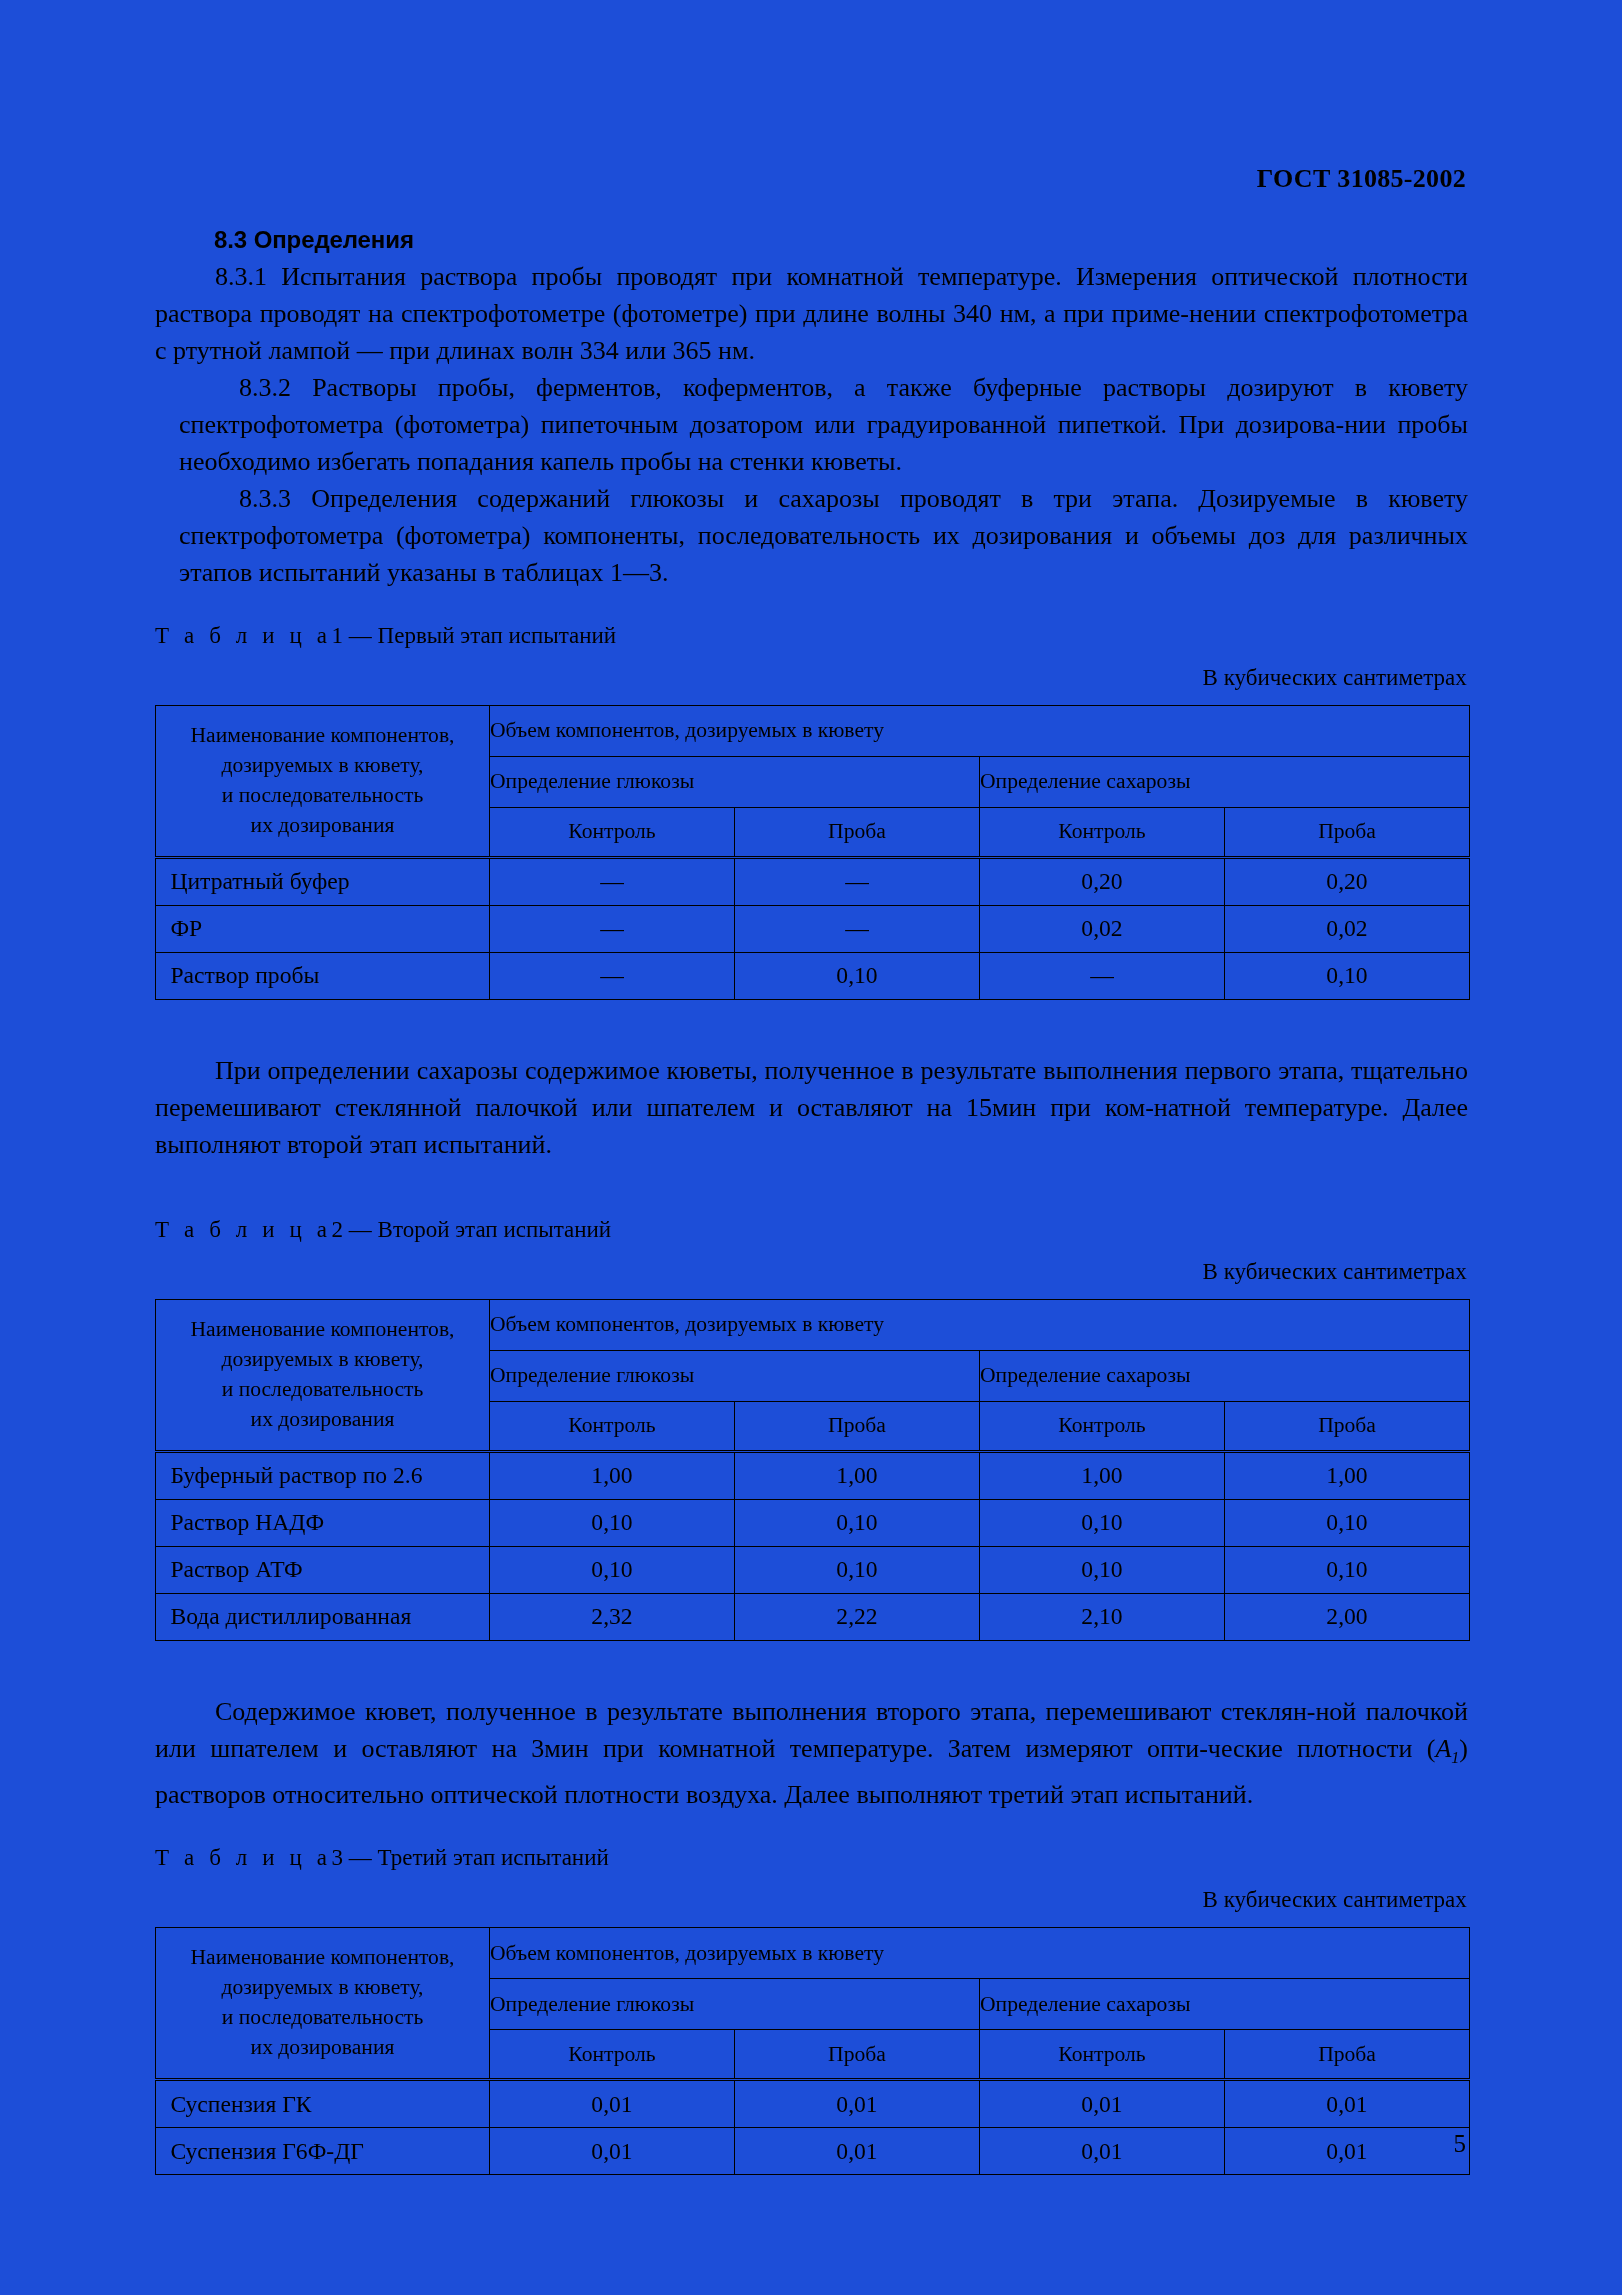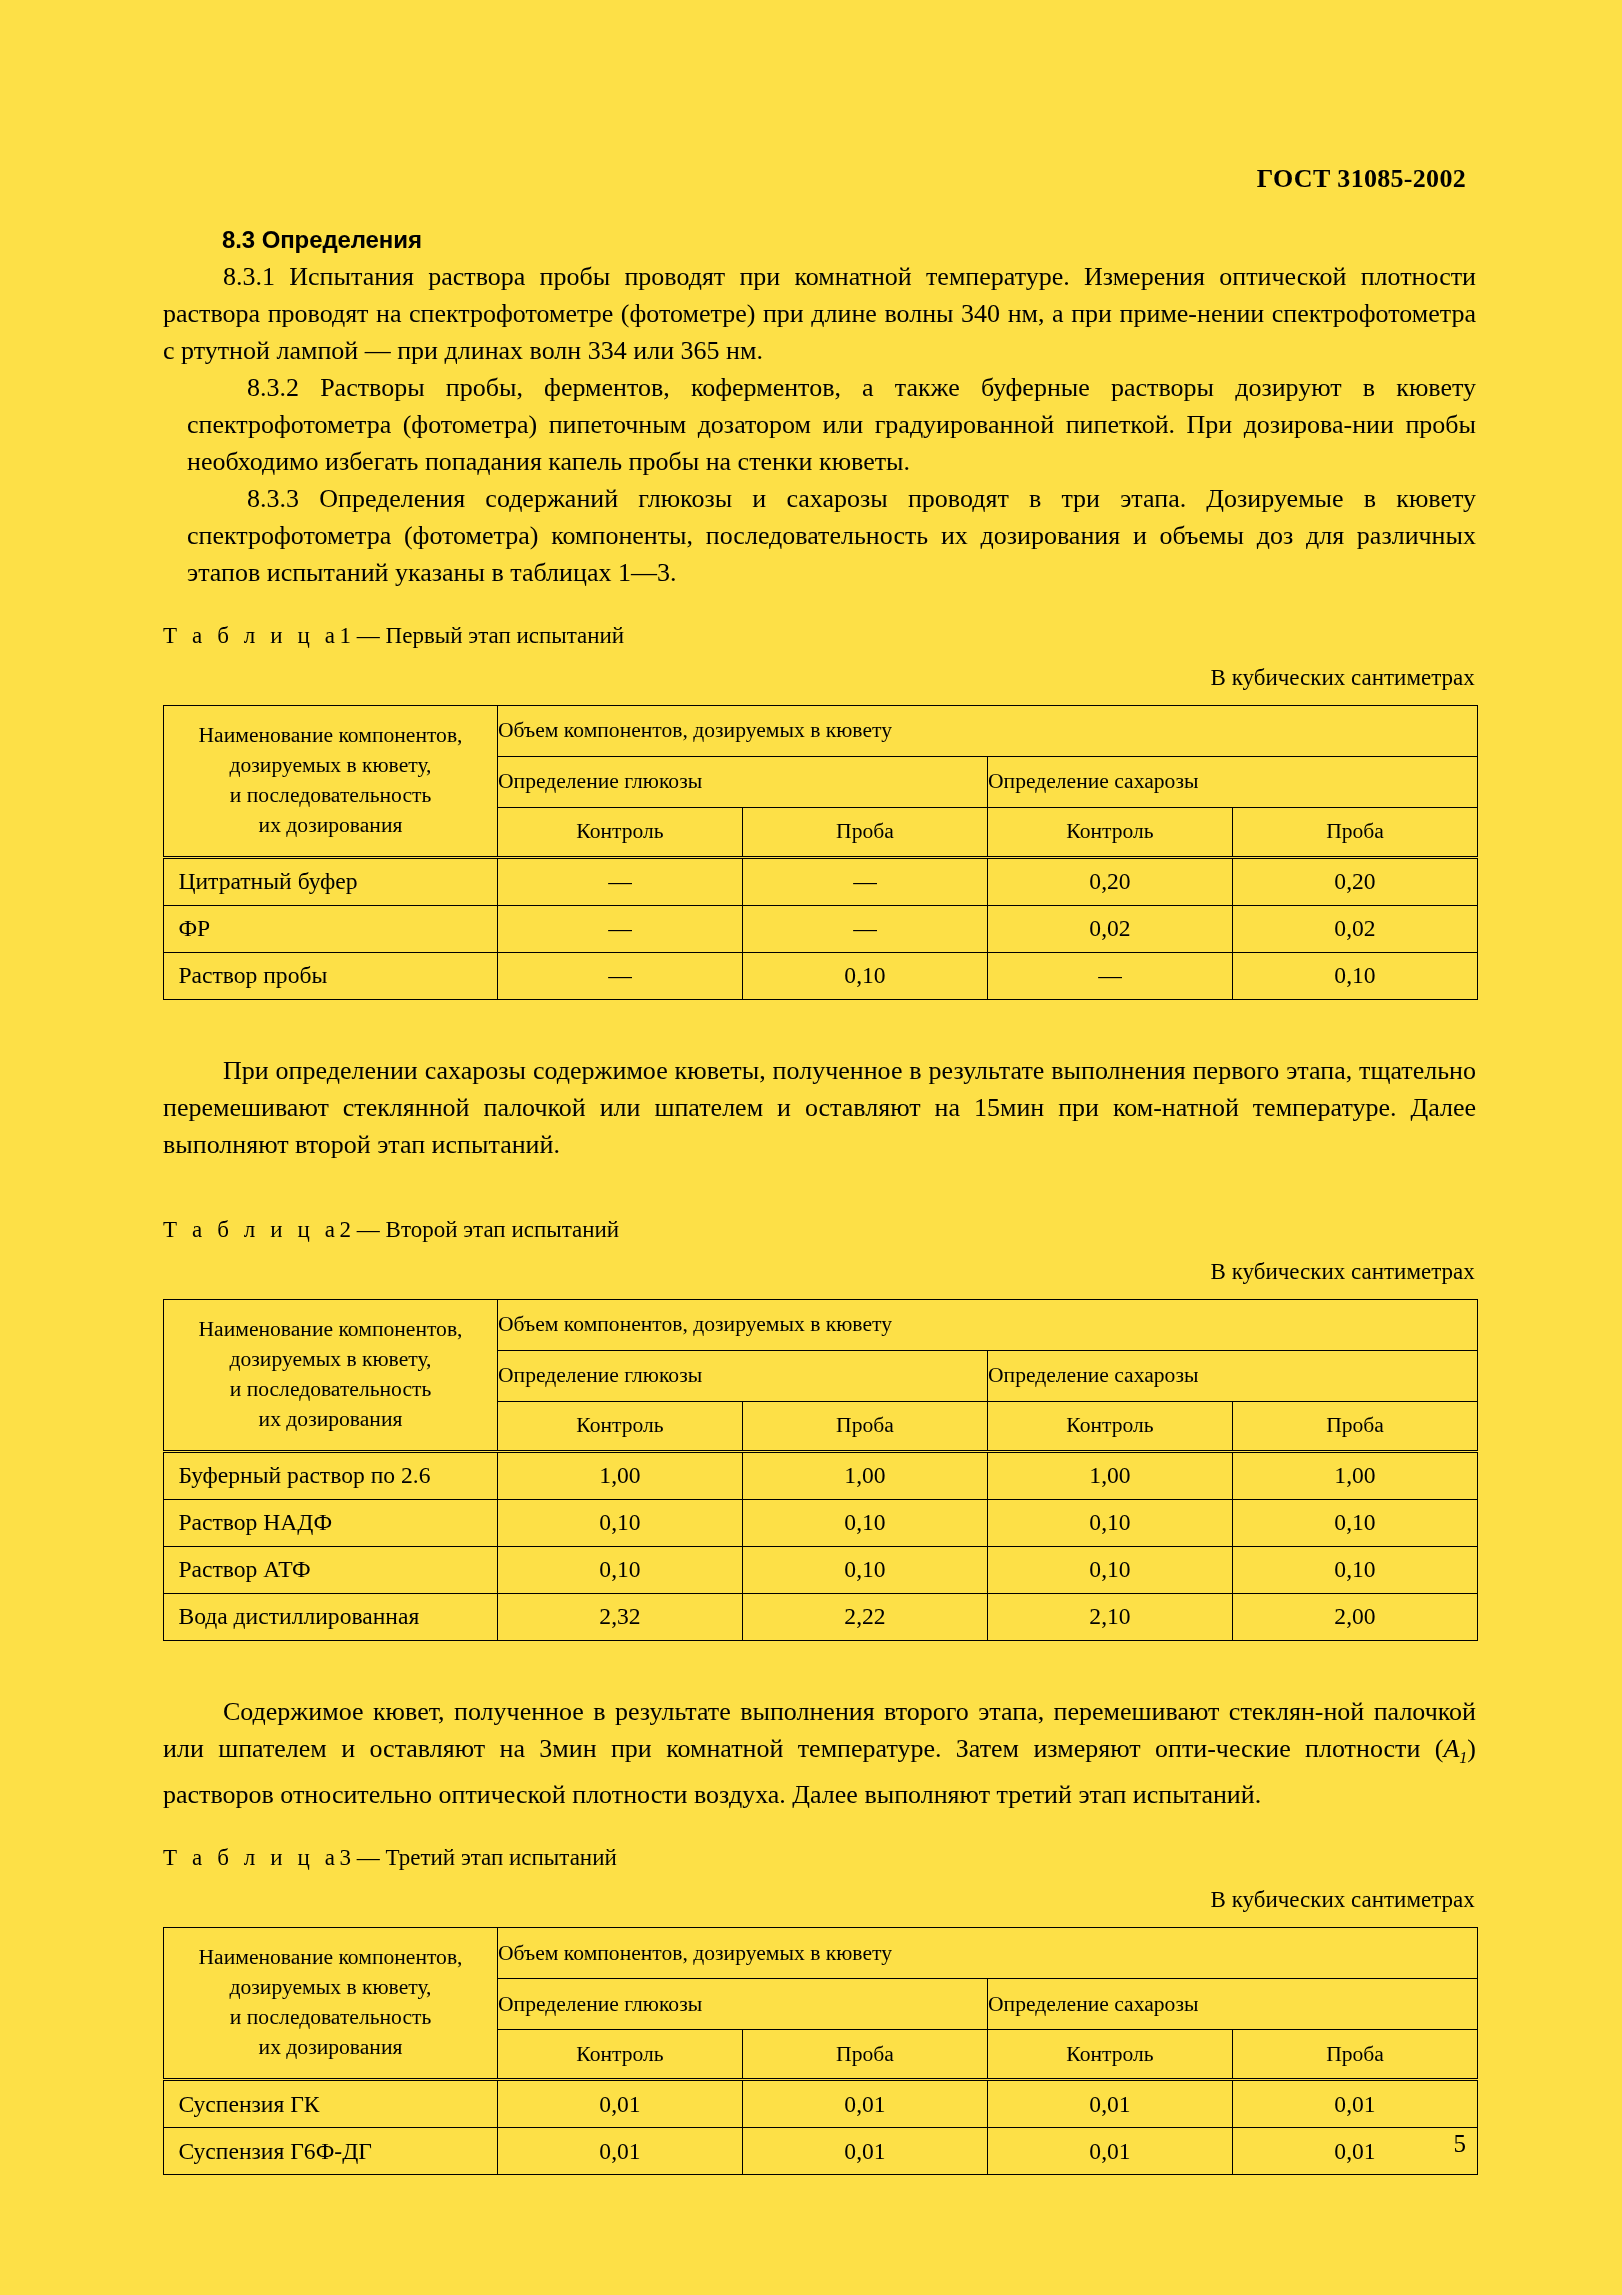--- a/index.html
+++ b/index.html
@@ -4,21 +4,21 @@
 <style>
   html, body {
     margin: 0;
     padding: 0;
     background: #ffffff;
   }
   .page {
     position: relative;
     width: 1622px;
     height: 2295px;
-    background: #fde047;
+    background: #1d4ed8;
     font-family: "Liberation Serif", "DejaVu Serif", serif;
     color: #000000;
     overflow: hidden;
     box-sizing: border-box;
   }
 
   
   .doc-header {
     position: absolute;
     top: 164px;
@@ -26,21 +26,21 @@
     font-family: "Liberation Serif", "DejaVu Serif", serif;
     font-weight: bold;
     font-size: 26px;
     letter-spacing: 0.3px;
     white-space: nowrap;
   }
 
   
   .content {
     position: absolute;
-    left: 163px;
+    left: 155px;
     top: 226px;
     width: 1313px;
   }
 
   h2.section-heading {
     font-family: "Liberation Sans", "DejaVu Sans", sans-serif;
     font-weight: bold;
     font-size: 24px;
     margin: 0 0 3.9px 0;
     padding-left: 59px;

